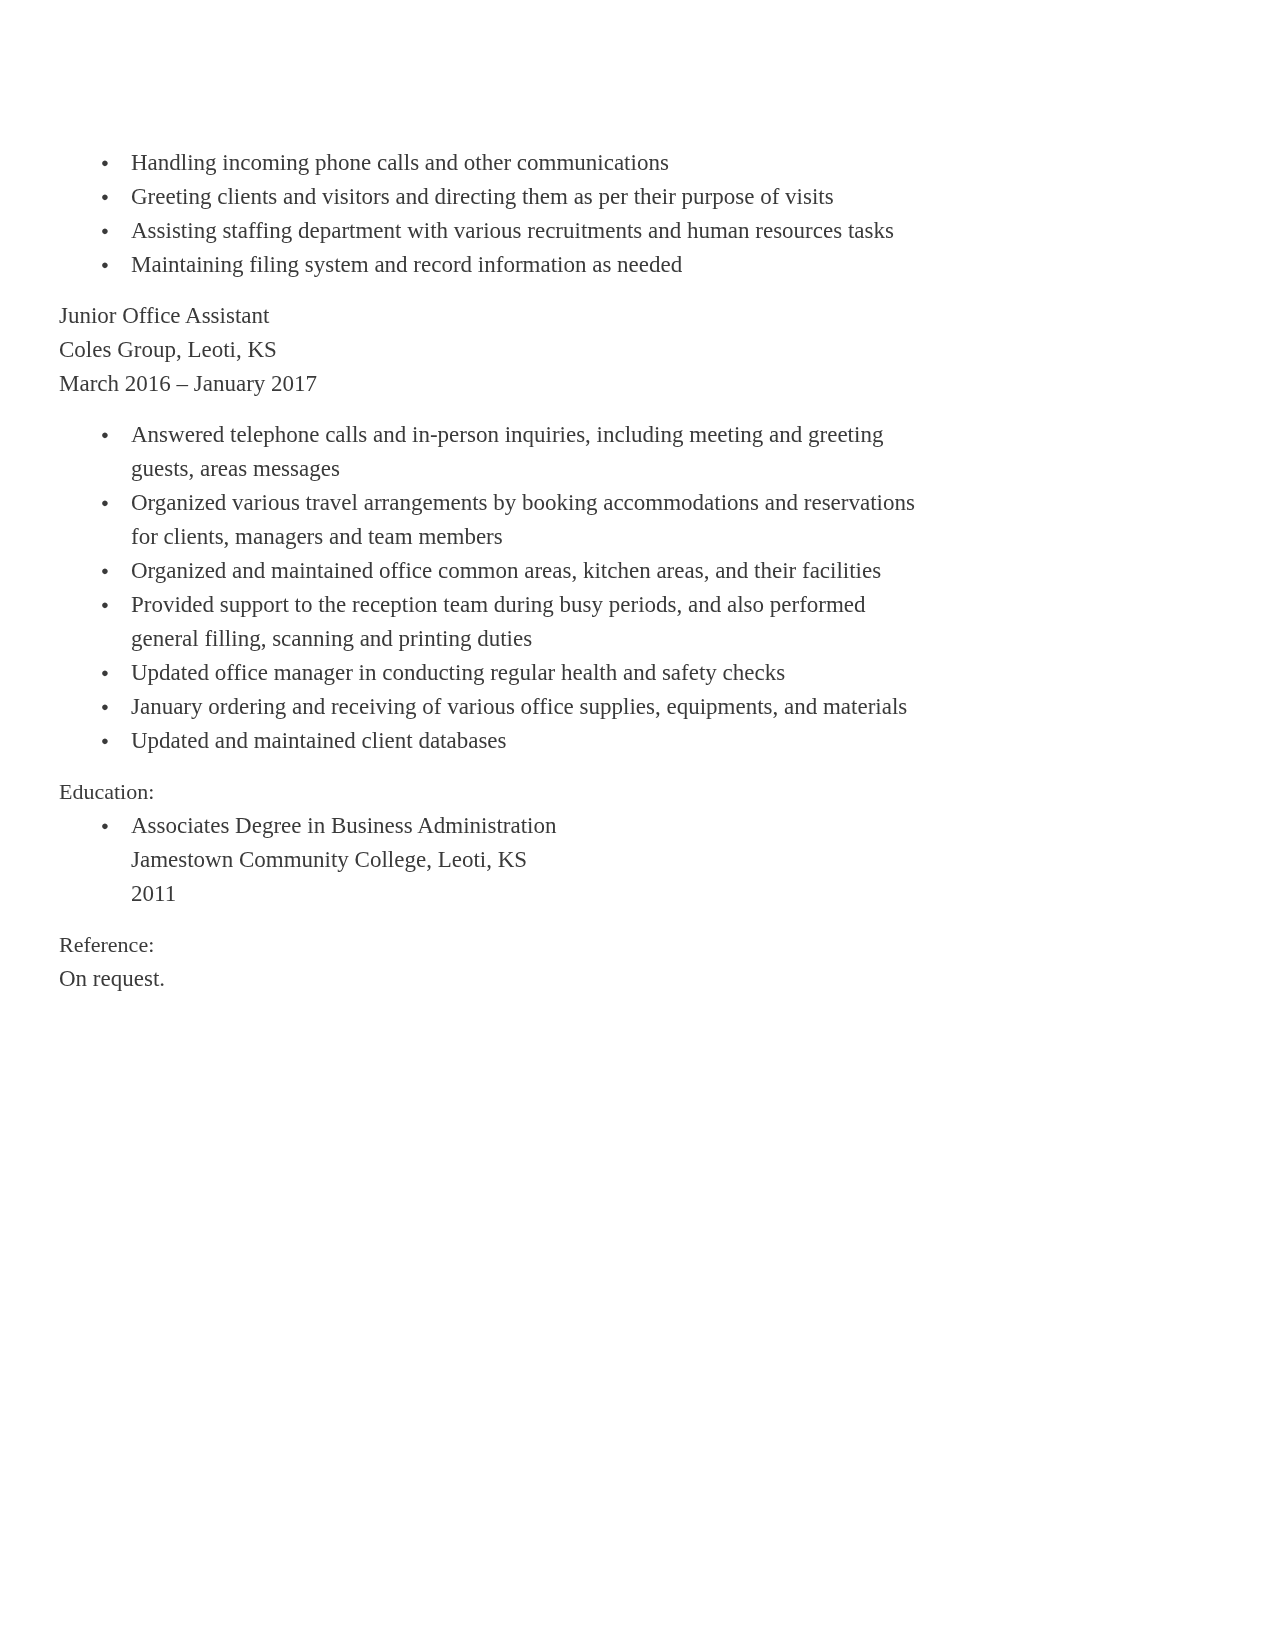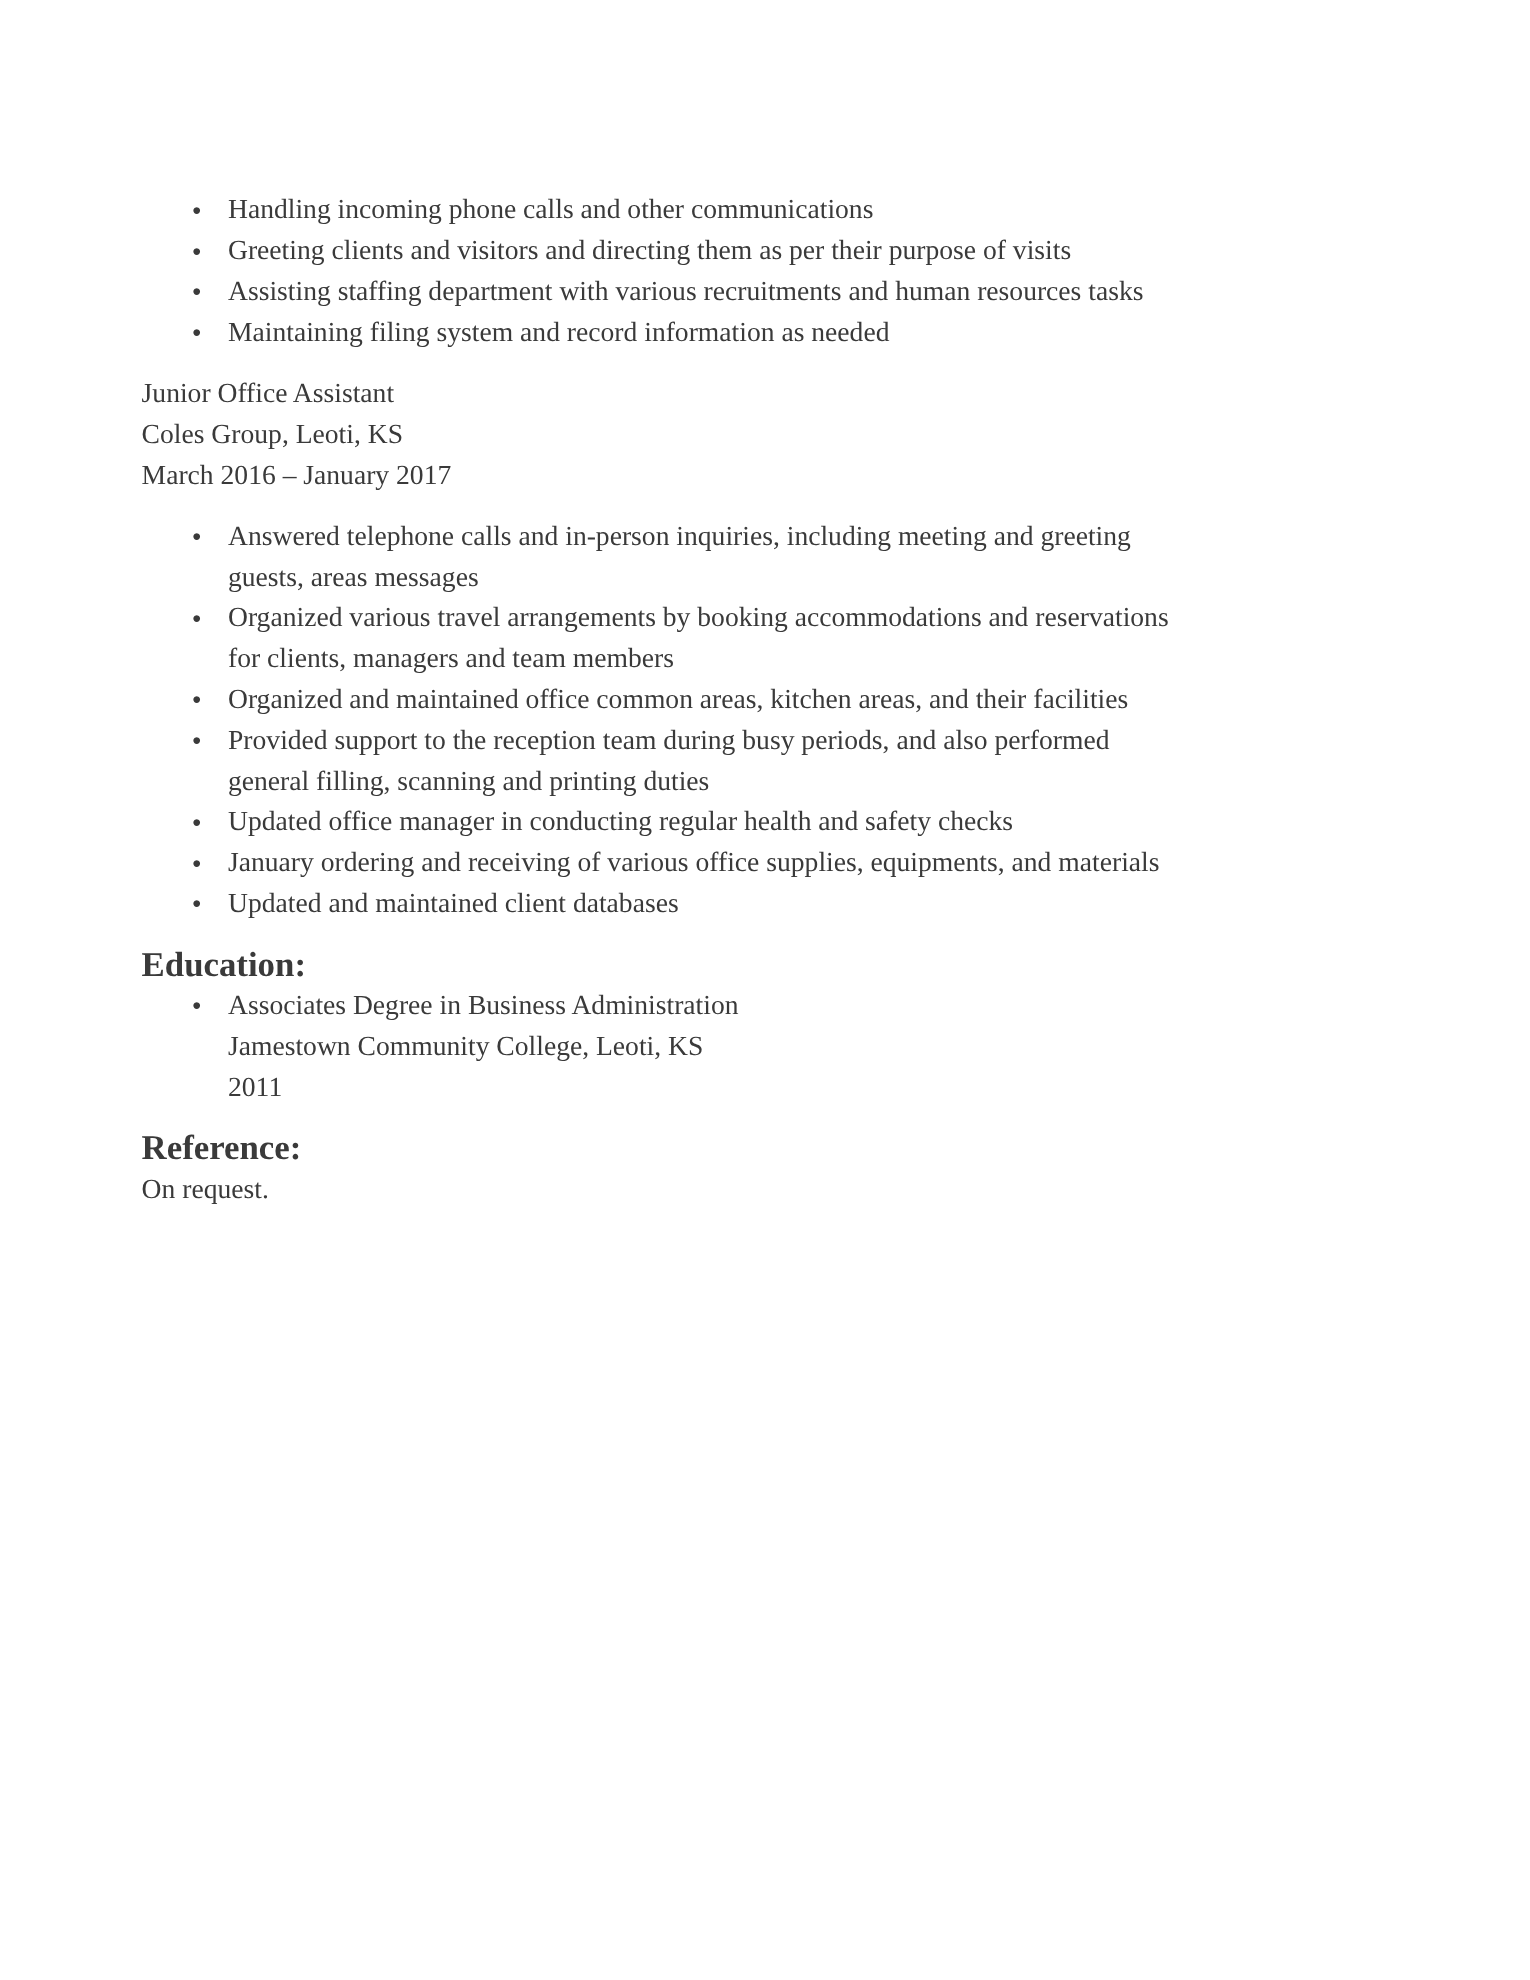--- a/index.html
+++ b/index.html
@@ -10,23 +10,22 @@
   .page {
     position: relative;
     width: 1275px;
     height: 1362px;
     box-sizing: border-box;
     background: #ffffff;
     font-family: "Liberation Serif", "DejaVu Serif", serif;
     color: #3a3a3a;
     font-size: 23px;
     line-height: 34px;
-    padding: 146px 143px 0 118px;
+    padding: 146px 143px 0 59px;
     overflow: hidden;
-    margin-top: 12px;
   }
   .block {
     margin: 0 0 17px 0;
   }
   ul.bullets {
     list-style: none;
     margin: 0 0 17px 0;
     padding: 0;
     max-width: 872px;
   }
@@ -41,23 +40,23 @@
     top: 0;
     font-size: 13px;
     line-height: 34px;
     color: #3a3a3a;
   }
   p.line {
     margin: 0;
   }
   h2.section-heading {
     margin: 0;
-    font-size: 29px;
+    font-size: 22px;
     line-height: 34px;
-    font-weight: bold;
+    font-weight: normal;
     color: #3a3a3a;
   }
   .edu-line {
     display: block;
     font-family: Liberation Serif, serif;
   }
 </style>
 </head>
 <body>
 

